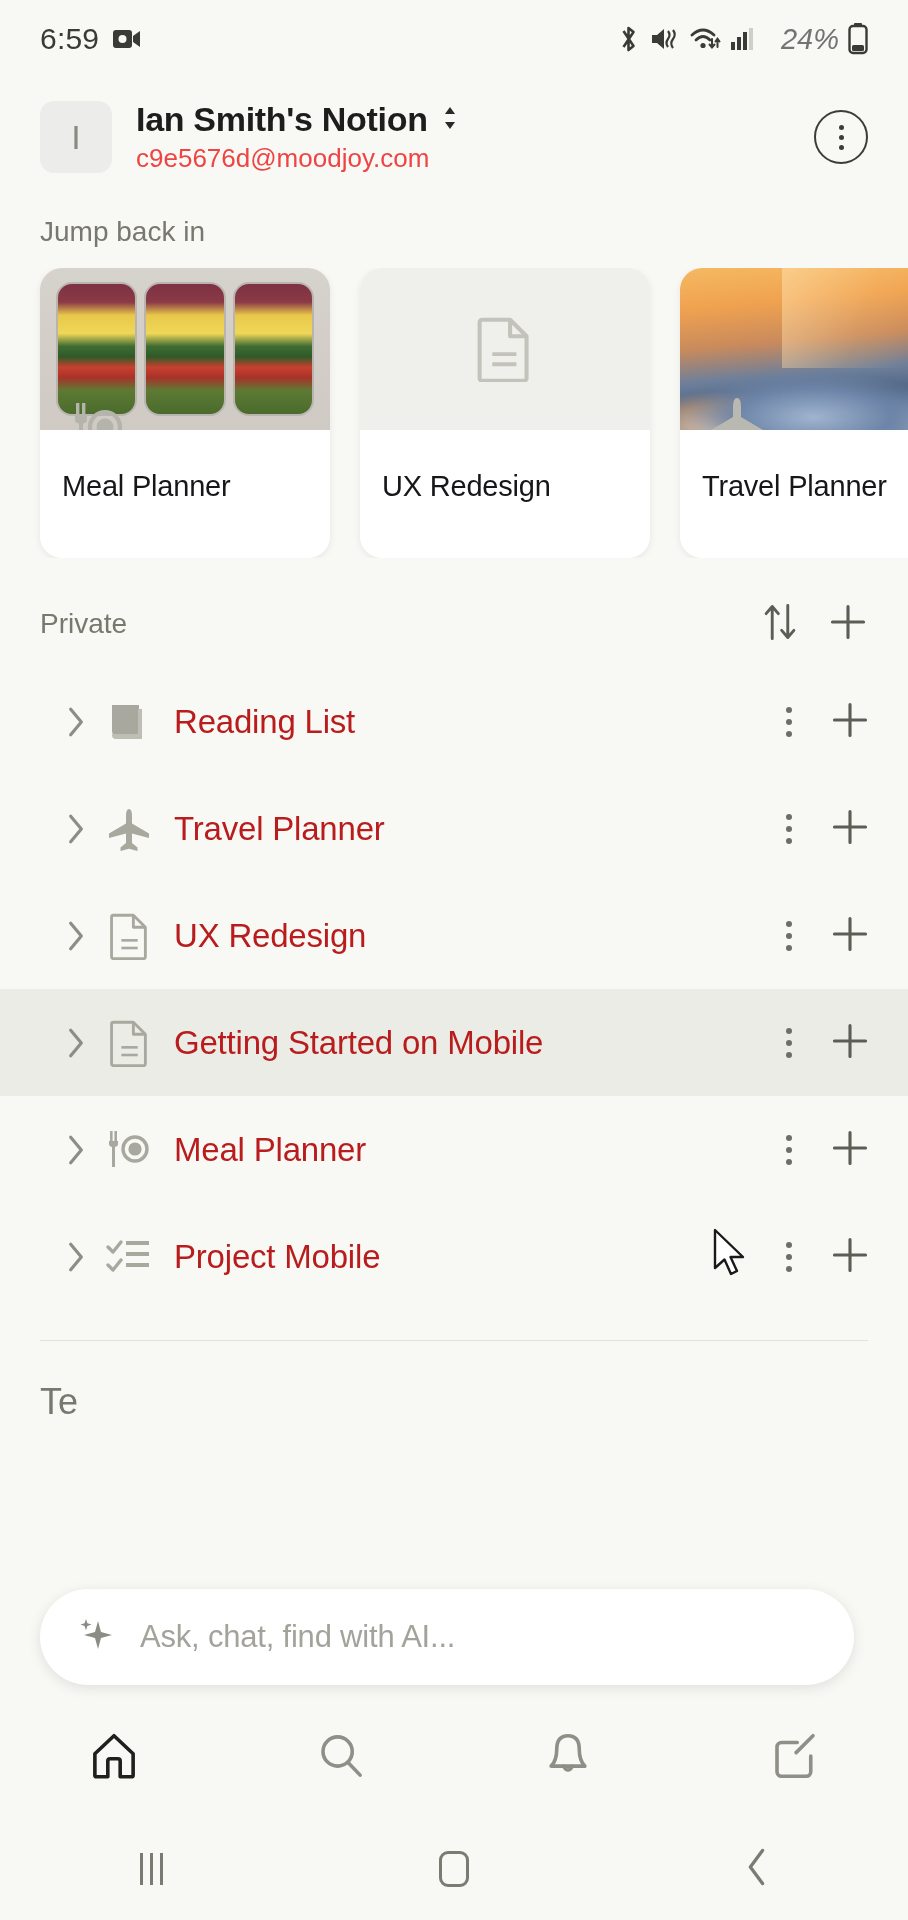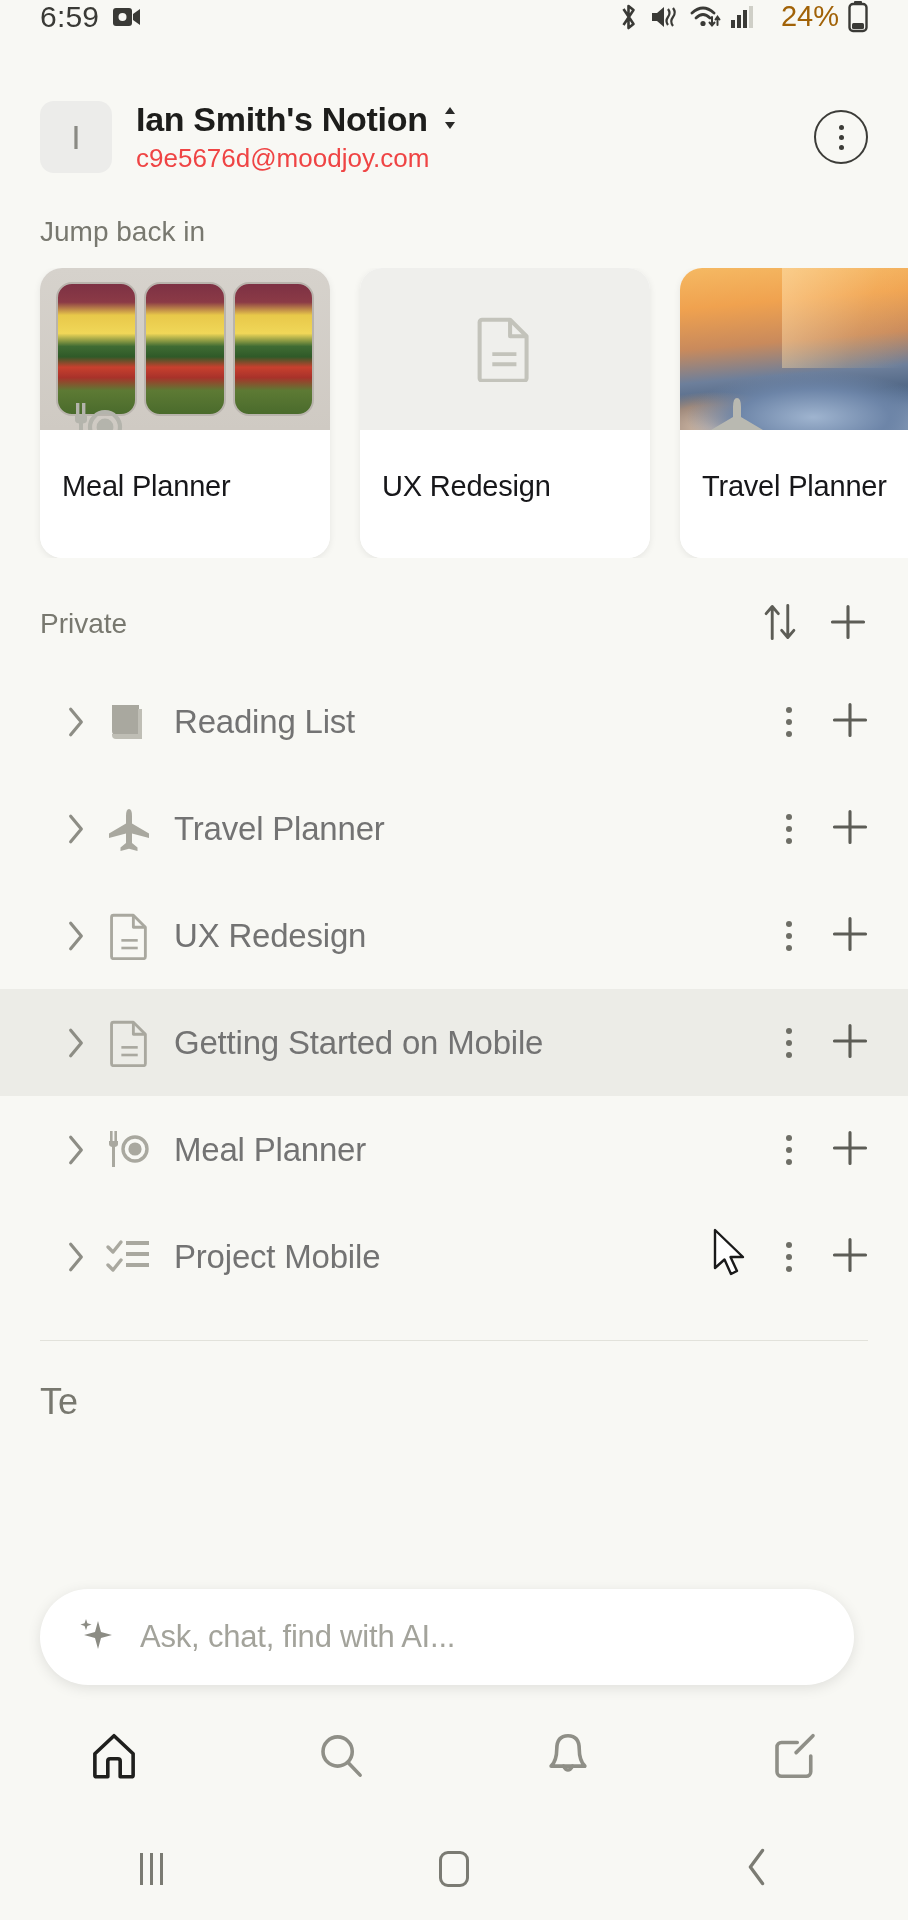--- a/index.html
+++ b/index.html
@@ -12,28 +12,28 @@
   .phone {
     position: relative;
     width: 908px; height: 1920px;
     background: #f8f8f4;
     display: flex; flex-direction: column;
   }
 
   
   .statusbar {
     height: 78px;
-    display: flex; align-items: flex-start;
+    display: flex; align-items: center;
     padding: 0 40px;
     flex: 0 0 auto;
   }
   .status-left { display: flex; align-items: center; gap: 14px; }
   .status-time { font-size: 30px; color: #3a3a36; letter-spacing: .2px; }
   .status-right { margin-left: auto; display: flex; align-items: center; gap: 9px; }
-  .status-pct { font-size: 29px; color: #a16207; margin-left: 16px; }
+  .status-pct { font-size: 29px; color: #737373; margin-left: 16px; font-style: italic; }
   .sicon { display: block; }
 
   
   .ws-header {
     display: flex; align-items: center;
     padding: 22px 40px 18px 40px;
     flex: 0 0 auto;
   }
   .ws-avatar {
     width: 72px; height: 72px; border-radius: 14px;
@@ -141,21 +141,21 @@
     padding: 0 38px 0 56px;
   }
   .page-row.active { background: #ecece7; }
   .row-caret { width: 40px; display: flex; align-items: center; justify-content: center; flex: 0 0 auto; }
   .row-icon {
     width: 54px; height: 54px; margin-left: 6px;
     display: flex; align-items: center; justify-content: center;
     flex: 0 0 auto;
   }
   .row-title {
-    font-size: 33px; color: #737373; margin-left: 18px;
+    font-size: 33px; color: #b91c1c; margin-left: 18px;
     letter-spacing: -.2px; white-space: nowrap;
   }
   .row-actions { margin-left: auto; display: flex; align-items: center; gap: 28px; }
   .row-dots { display: flex; flex-direction: column; gap: 6px; align-items: center; width: 26px; }
   .row-dots i { width: 6px; height: 6px; border-radius: 50%; background: #6e6e66; display: block; }
 
   .divider {
     height: 1px; background: #e2e2db;
     margin: 30px 40px 0 40px;
     flex: 0 0 auto;

